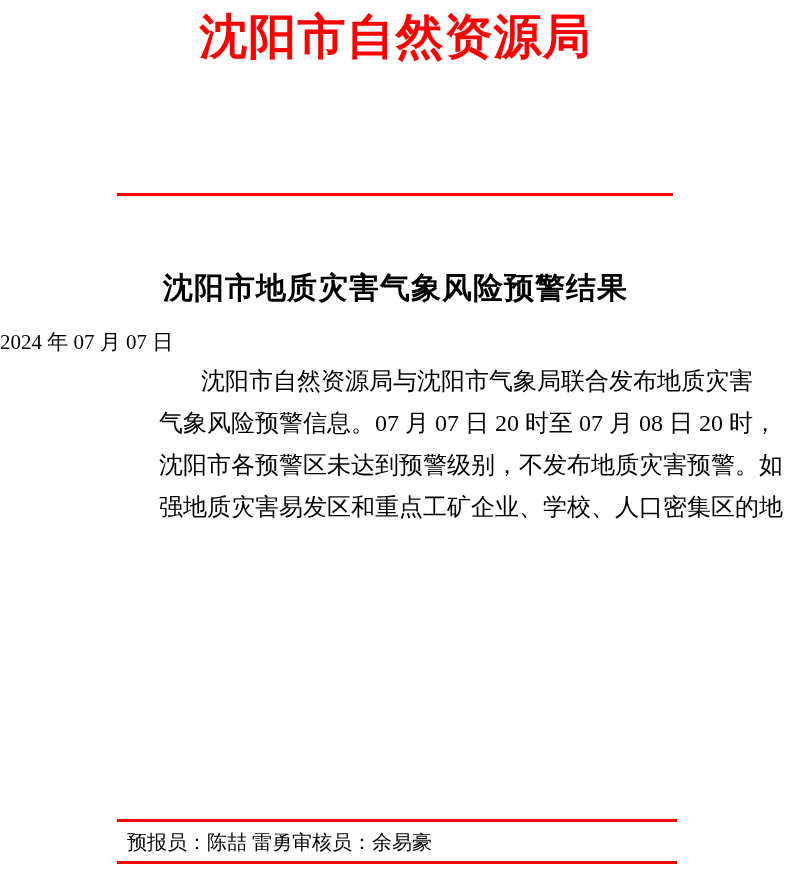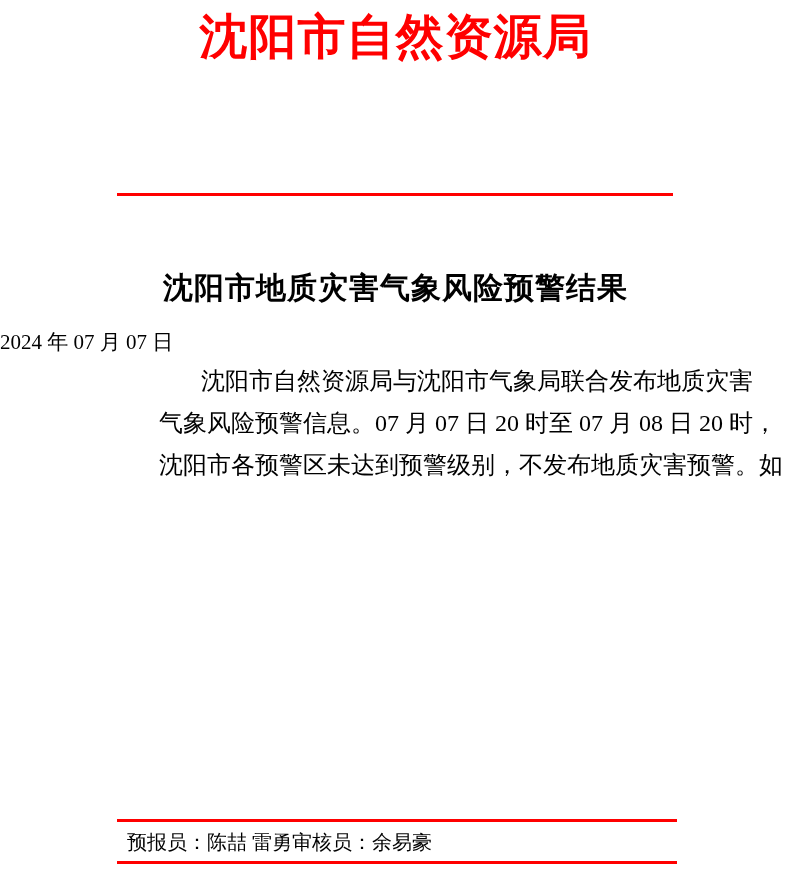--- a/index.html
+++ b/index.html
@@ -108,20 +108,21 @@
   <div class="org-line1">沈阳市自然资源局</div>
   <div class="header-divider"></div>
 
   <div class="doc-title">沈阳市地质灾害气象风险预警结果</div>
   <div class="doc-date">2024 年 07 月 07 日</div>
 
   <div class="body-text">
     <div class="body-line indent">沈阳市自然资源局与沈阳市气象局联合发布地质灾害</div>
     <div class="body-line">气象风险预警信息。07 月 07 日 20 时至 07 月 08 日 20 时，</div>
     <div class="body-line">沈阳市各预警区未达到预警级别，不发布地质灾害预警。如</div>
+    <div class="body-line">强地质灾害易发区和重点工矿企业、学校、人口密集区的地</div>
   </div>
 
   <div class="footer-divider-top"></div>
   <div class="footer-row">
     <div class="footer-entry">
       <span>预报员：</span><span>陈喆 雷勇</span>
     </div>
     <div class="footer-entry">
       <span>审核员：</span><span>余易豪</span>
     </div>

